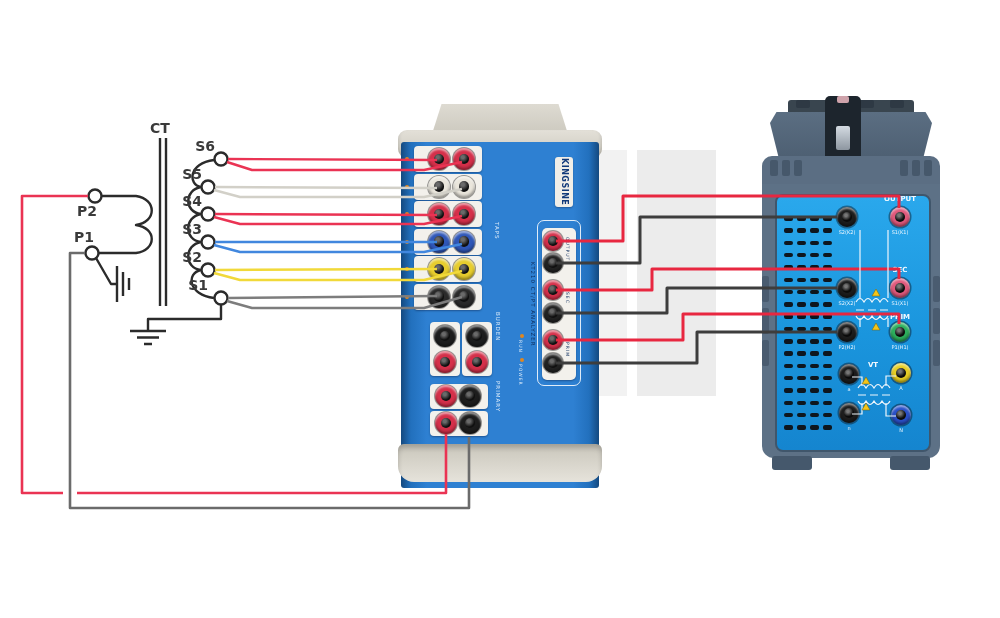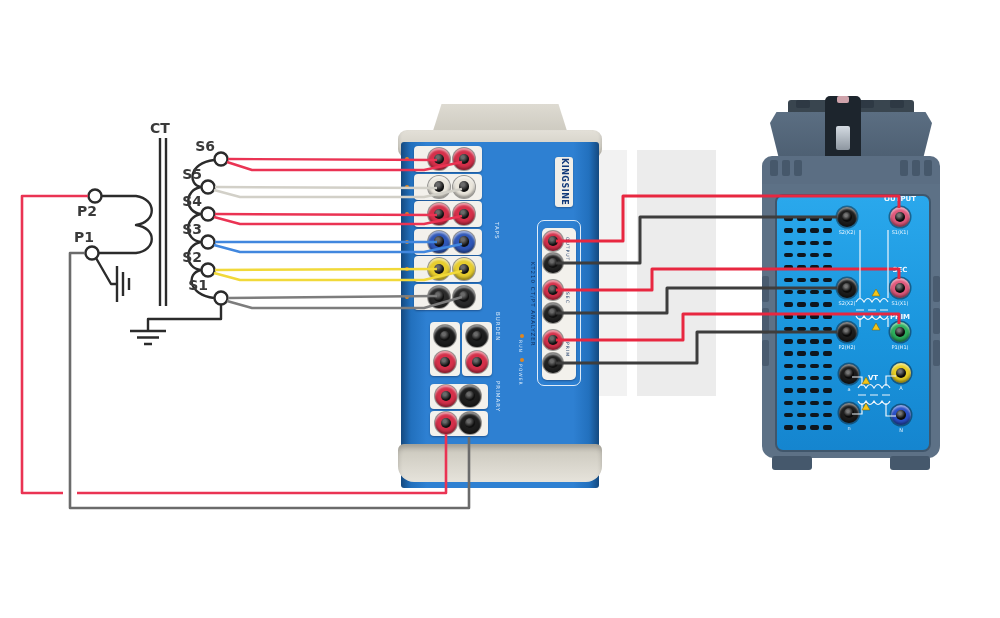--- a/index.html
+++ b/index.html
@@ -271,21 +271,21 @@
     <div class="rjack s20" style="left: 128px; top: 182px; background: rgb(224, 89, 124);"></div>
     <div class="stxt" style="left:63px;top:205px;">S2(X2)</div>
     <div class="stxt" style="left:116px;top:205px;">S1(X1)</div>
 
     <div class="ptxt" style="left:114px;top:218px;">PRIM</div>
     <div class="rjack s20" style="left: 75px; top: 226px; background: rgb(29, 29, 29);"></div>
     <div class="rjack s20" style="left: 128px; top: 226px; background: rgb(45, 176, 94);"></div>
     <div class="stxt" style="left:63px;top:249px;">P2(H2)</div>
     <div class="stxt" style="left:116px;top:249px;">P1(H1)</div>
 
-    <div class="ptxt" style="left:87px;top:266px;margin-top:13px;">VT</div>
+    <div class="ptxt" style="left:87px;top:266px;">VT</div>
     <div class="rjack s20" style="left: 77px; top: 268px; background: rgb(29, 29, 29);"></div>
     <div class="rjack s20" style="left: 129px; top: 267px; background: rgb(231, 206, 36);"></div>
     <div class="stxt" style="left:65px;top:291px;">a</div>
     <div class="stxt" style="left:117px;top:290px;">A</div>
     <div class="rjack s20" style="left: 77px; top: 307px; background: rgb(29, 29, 29);"></div>
     <div class="rjack s20" style="left: 129px; top: 309px; background: rgb(42, 80, 200);"></div>
     <div class="stxt" style="left:65px;top:330px;">n</div>
     <div class="stxt" style="left:117px;top:332px;">N</div>
 
     <div class="rf-feet" style="left:10px;"></div>

